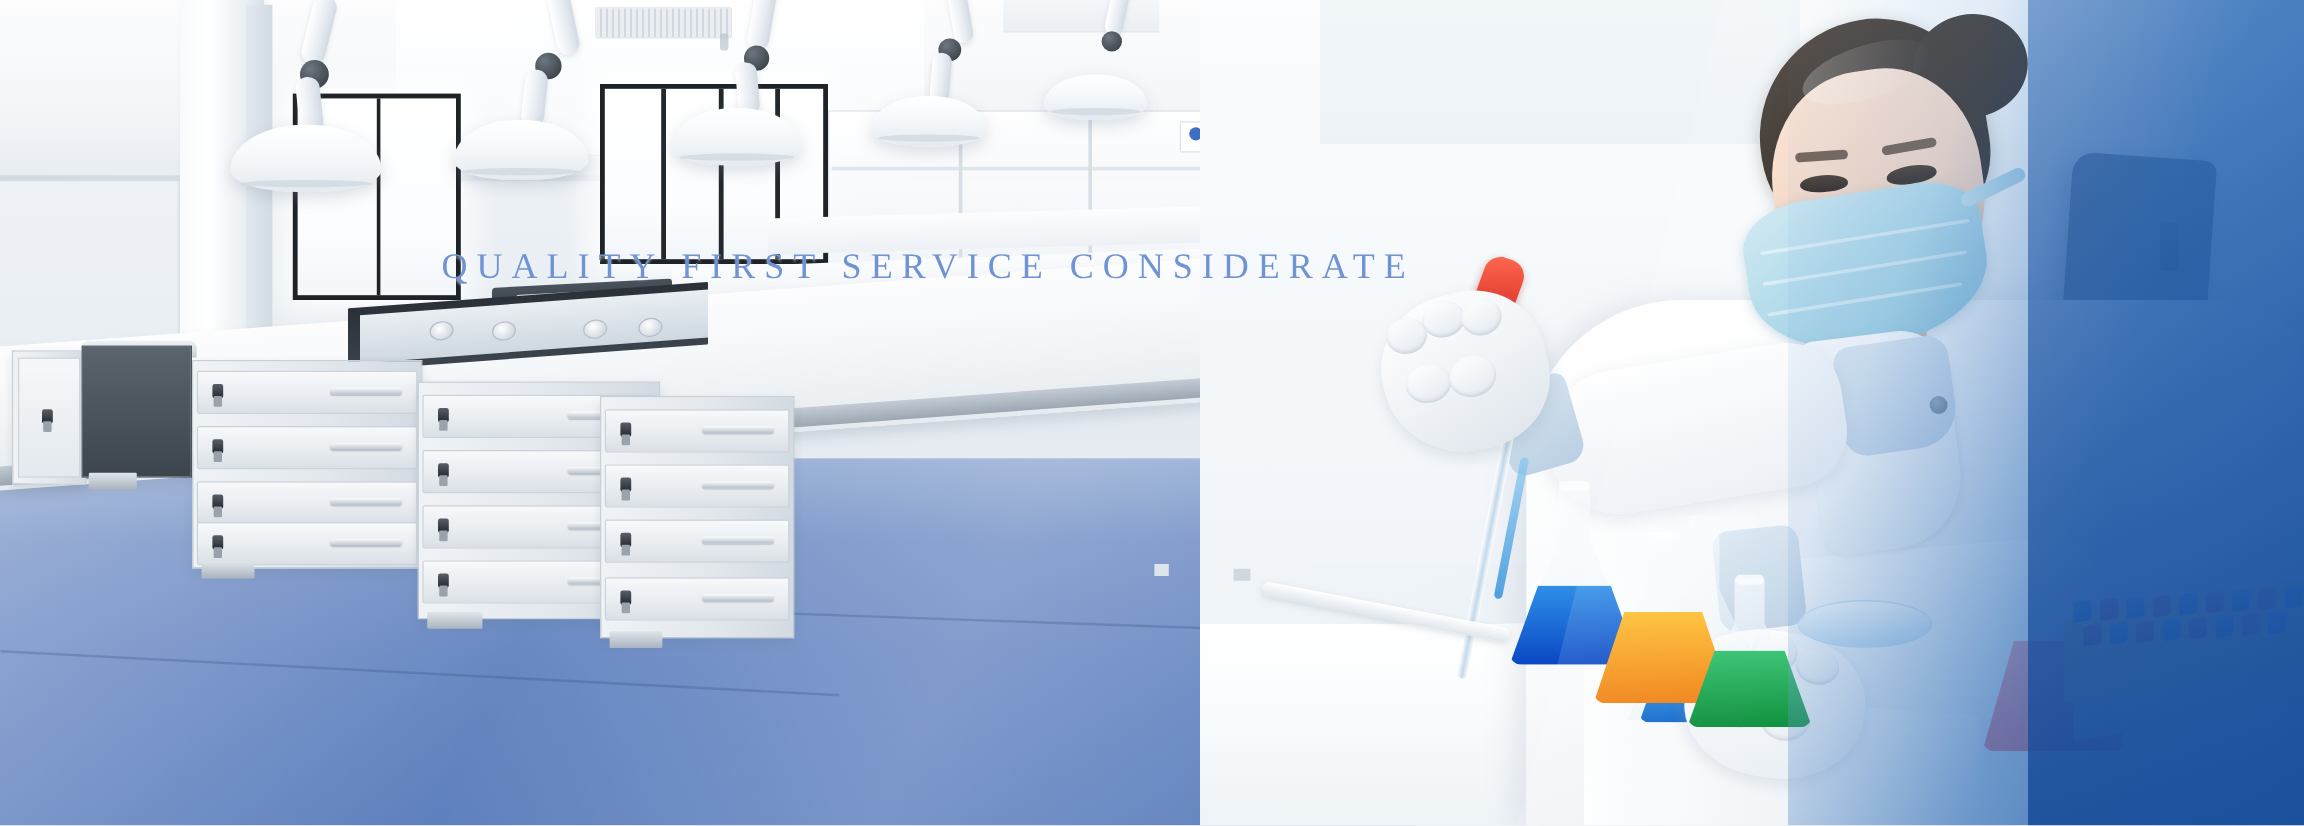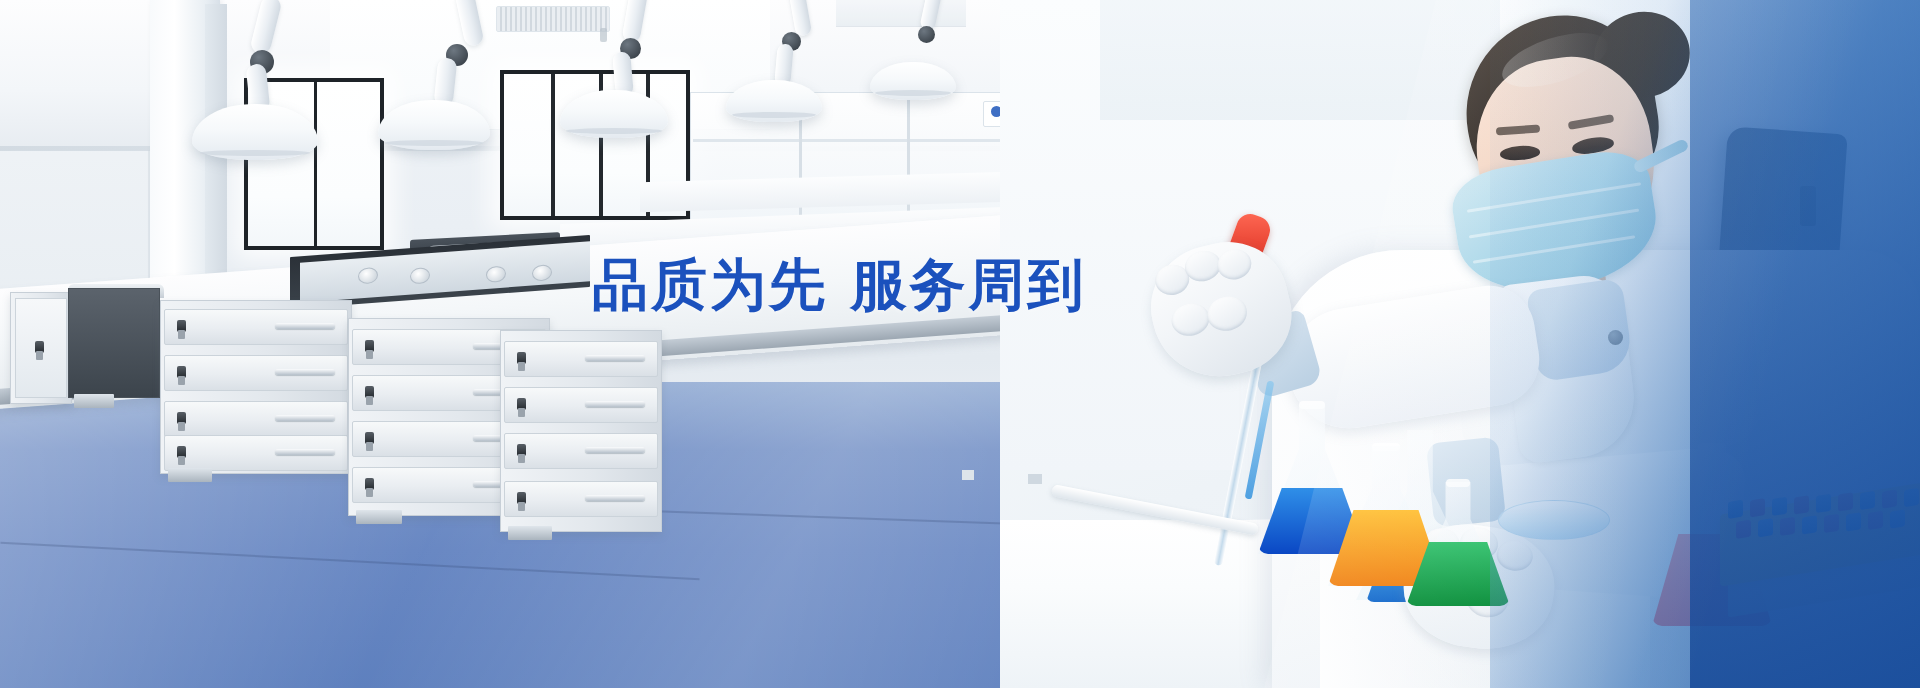--- a/index.html
+++ b/index.html
@@ -900,16 +900,16 @@
       <span class="tube t-red" style="left:136px;top:12px"></span>
       <span class="tube t-blue" style="left:158px;top:14px"></span>
     </div>
   </div>
 
   <div class="layer" id="blue-overlay"></div>
   <div class="layer" id="blue-overlay-2"></div>
   <div class="layer" id="blue-diag"></div>
 
   <div class="layer" id="text-block">
-    <div id="cn-head">品质为先 服务周到</div>
+    <div id="eng-line">QUALITY FIRST SERVICE CONSIDERATE</div>
   </div>
 
 </div>
 
 </body></html>

